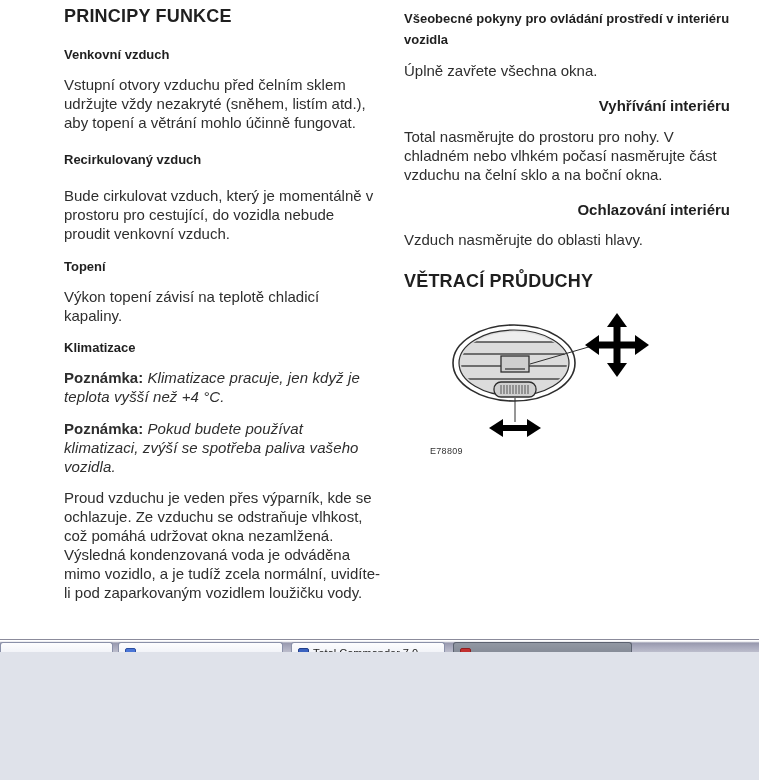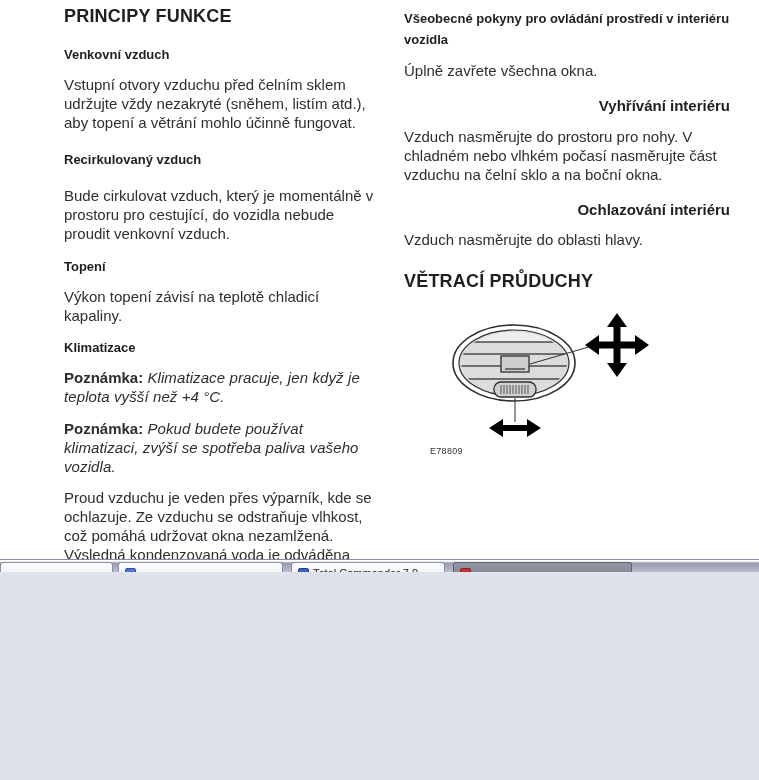--- a/index.html
+++ b/index.html
@@ -1,18 +1,18 @@
 <!DOCTYPE html>
 <html><head>
 <meta charset="utf-8">
 <style>
   * { box-sizing: border-box; }
   html,body { margin:0; padding:0; }
   body { font-family: "Liberation Sans", sans-serif; background:#dfe2ea; }
-  #screen { position:relative; width:759px; height:572px; background:#ffffff; overflow:hidden; }
+  #screen { position:relative; width:759px; height:652px; background:#ffffff; overflow:hidden; }
 
   .content { position:absolute; top:6px; left:64px; right:25px; bottom:14px; }
   .columns { display:flex; gap:24px; }
   .col-left { width:316px; flex:none; }
   .col-right { width:326px; flex:none; }
 
   .h-major { font-size:18px; font-weight:bold; color:#1f1f1f; margin:0; letter-spacing:0.2px; }
   .h-sub   { font-size:13px; font-weight:bold; color:#1f1f1f; margin:20px 0 0 0; }
   .h-minor { font-size:15px; font-weight:bold; color:#1f1f1f; margin:17px 0 0 0;text-align:right; }
   p.body   { font-size:15px; line-height:19px; color:#2e2e2e; margin:13px 0 0 0; }
@@ -76,21 +76,21 @@
         <p class="body"><b>Poznámka:</b> <i>Pokud budete používat klimatizaci, zvýší se spotřeba paliva vašeho vozidla.</i></p>
 
         <p class="body" style="margin-top:12px">Proud vzduchu je veden přes výparník, kde se ochlazuje. Ze vzduchu se odstraňuje vlhkost, což pomáhá udržovat okna nezamlžená. Výsledná kondenzovaná voda je odváděna mimo vozidlo, a je tudíž zcela normální, uvidíte-li pod zaparkovaným vozidlem loužičku vody.</p>
       </div>
 
       <div class="col-right">
         <h2 class="h-sub" style="margin-top:2px; line-height:21px;">Všeobecné pokyny pro ovládání prostředí v interiéru vozidla</h2>
         <p class="body" style="margin-top:11px">Úplně zavřete všechna okna.</p>
 
         <h3 class="h-minor">Vyhřívání interiéru</h3>
-        <p class="body">Vzduch nasměrujte do prostoru pro nohy. V chladném nebo vlhkém počasí nasměrujte část vzduchu na čelní sklo a na boční okna.</p>
+        <p class="body">Total nasměrujte do prostoru pro nohy. V chladném nebo vlhkém počasí nasměrujte část vzduchu na čelní sklo a na boční okna.</p>
 
         <h3 class="h-minor">Ochlazování interiéru</h3>
         <p class="body" style="margin-top:12px">Vzduch nasměrujte do oblasti hlavy.</p>
 
         <h1 class="h-major" style="margin-top:22px">VĚTRACÍ PRŮDUCHY</h1>
 
         <div class="vent-figure">
           <svg width="322" height="128" viewBox="0 0 322 128">
 
             <ellipse cx="110" cy="51" rx="61" ry="38" fill="#ffffff" stroke="#2e2e2e" stroke-width="1.6"></ellipse>

